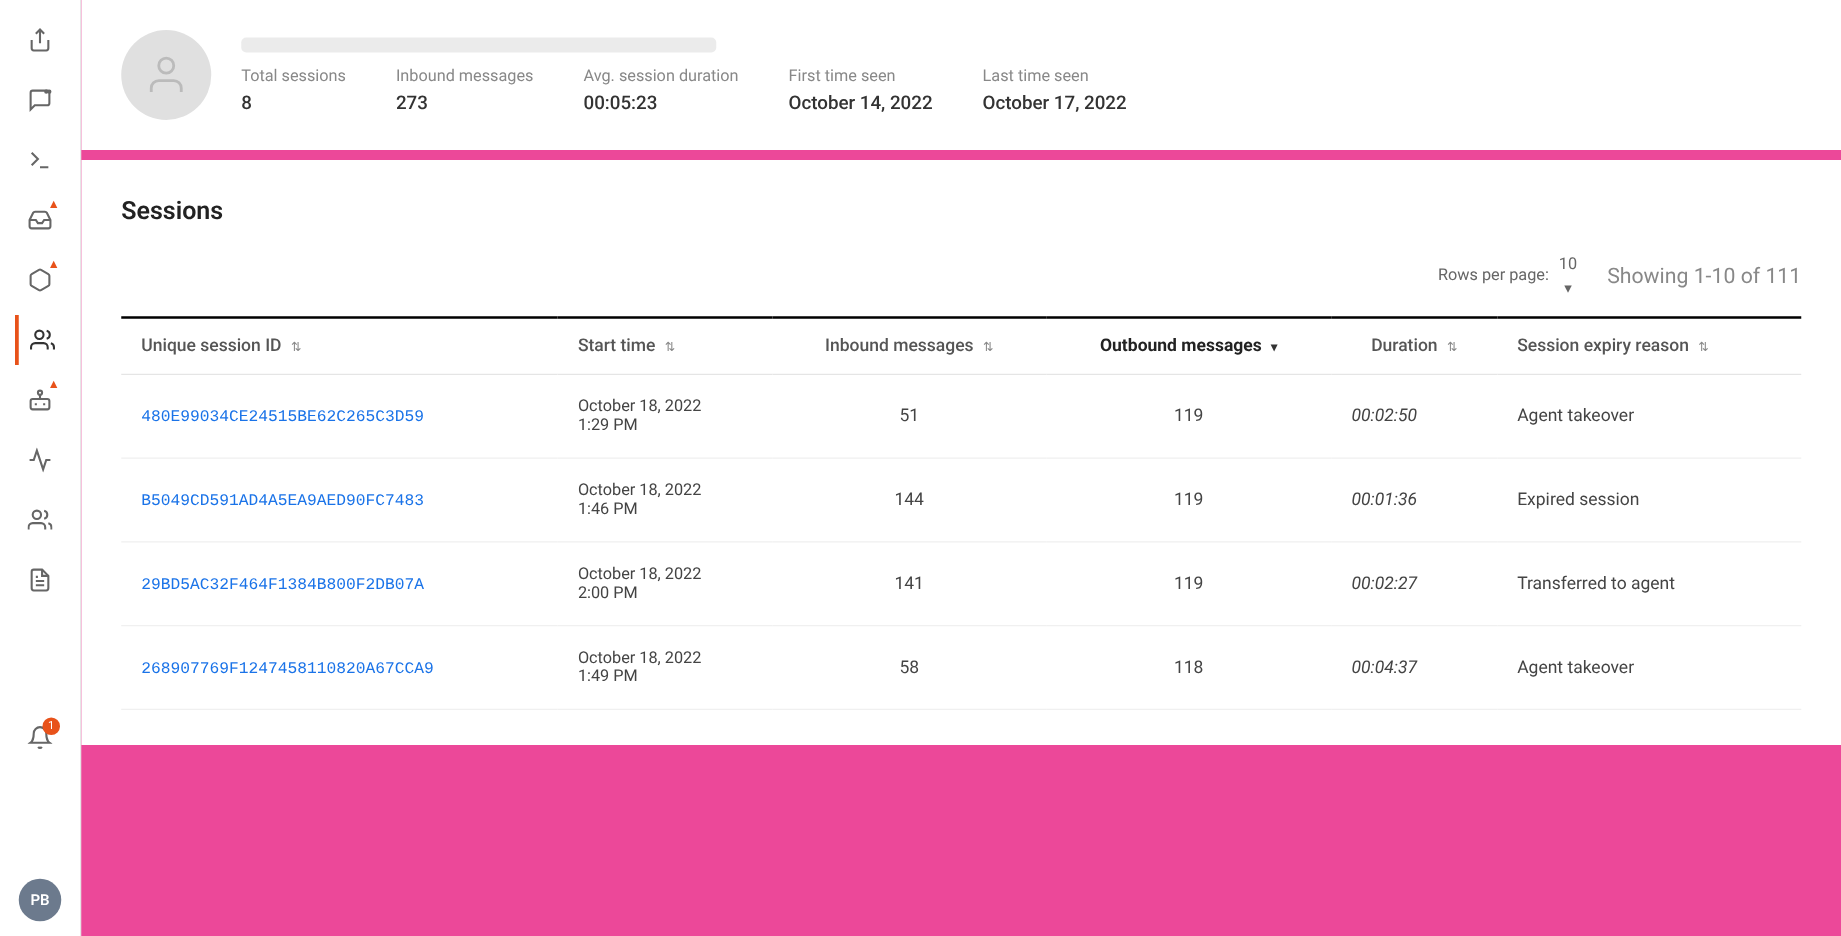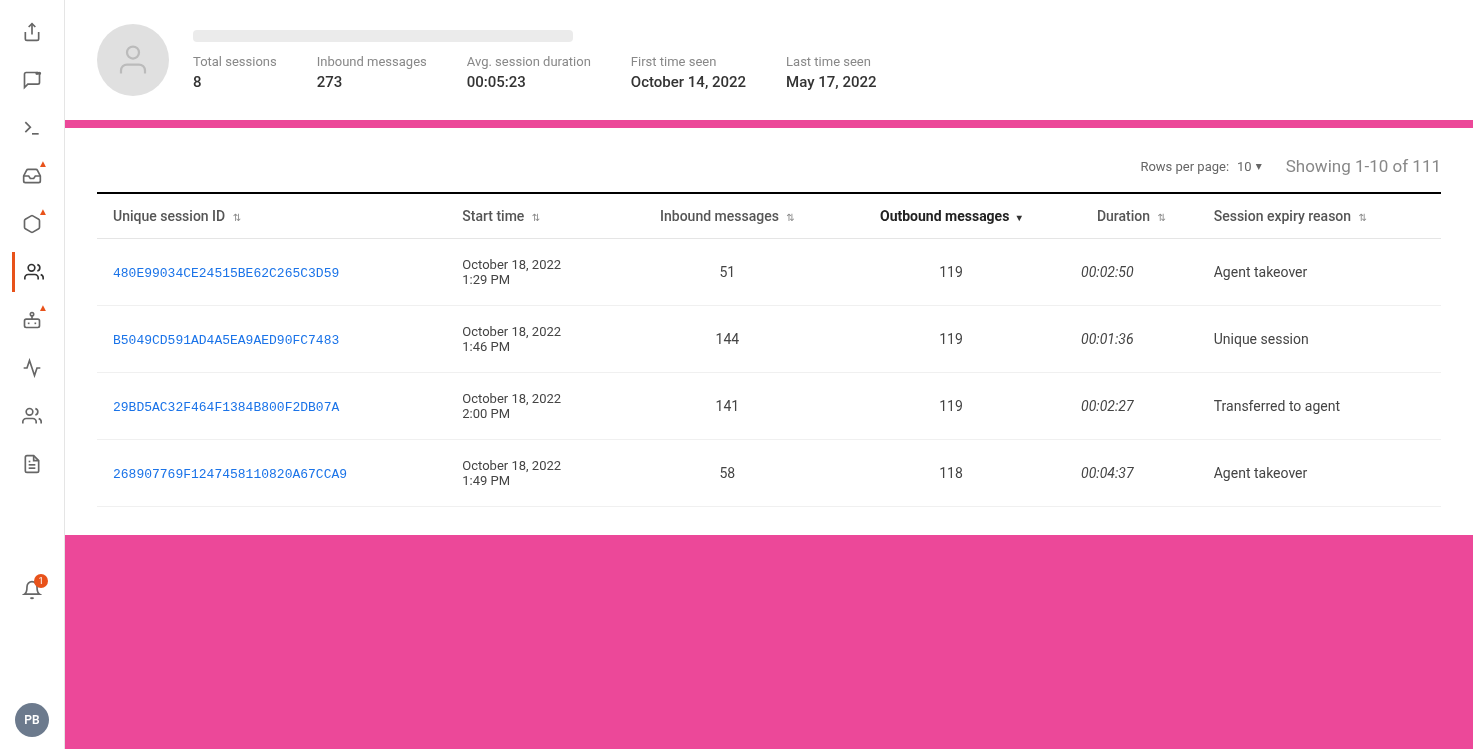--- a/index.html
+++ b/index.html
@@ -137,20 +137,21 @@
     .rows-per-page {
       display: flex;
       align-items: center;
       gap: 6px;
     }
     .rows-select {
       display: flex;
       align-items: center;
       gap: 4px;
       cursor: pointer;
+      flex-direction: column;
     }
     .showing-text {
       color: #888;
       font-size: 17px;
     }
 
     
     .sessions-table {
       width: 100%;
       border-collapse: collapse;
@@ -331,27 +332,28 @@
         <div class="stat-item">
           <div class="stat-label">Avg. session duration</div>
           <div class="stat-value">00:05:23</div>
         </div>
         <div class="stat-item">
           <div class="stat-label">First time seen</div>
           <div class="stat-value">October 14, 2022</div>
         </div>
         <div class="stat-item">
           <div class="stat-label">Last time seen</div>
-          <div class="stat-value">May 17, 2022</div>
+          <div class="stat-value">October 17, 2022</div>
         </div>
       </div>
     </div>
   </div>
 
   <div class="sessions-section">
+    <h2 class="sessions-title">Sessions</h2>
 
     <div class="table-controls">
       <span class="rows-per-page">Rows per page:</span>
       <div class="rows-select">
         <span>10</span>
         <span style="font-size:12px; color:#666;">▾</span>
       </div>
       <span class="showing-text" style="margin-left:16px;">Showing 1-10 of 111</span>
     </div>
 
@@ -401,21 +403,21 @@
           <tr>
       <td>
         <a class="session-link" href="#">B5049CD591AD4A5EA9AED90FC7483</a>
       </td>
       <td class="date-cell">
         October 18, 2022<br>1:46 PM
       </td>
       <td class="number-cell">144</td>
       <td class="number-cell">119</td>
       <td class="duration-cell">00:01:36</td>
-      <td class="reason-cell">Unique session</td>
+      <td class="reason-cell">Expired session</td>
     </tr>
           <tr>
       <td>
         <a class="session-link" href="#">29BD5AC32F464F1384B800F2DB07A</a>
       </td>
       <td class="date-cell">
         October 18, 2022<br>2:00 PM
       </td>
       <td class="number-cell">141</td>
       <td class="number-cell">119</td>

